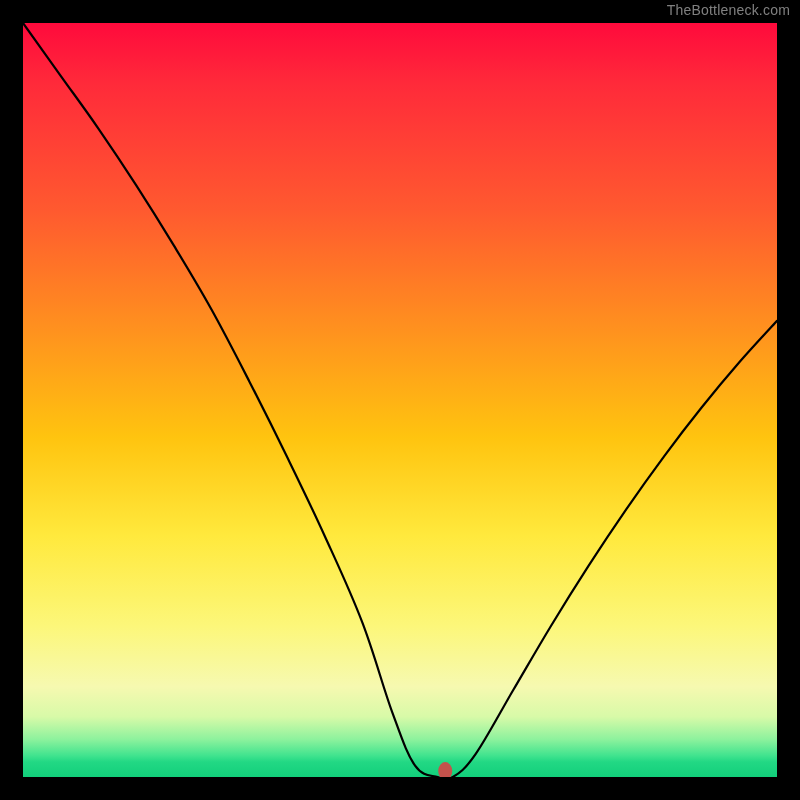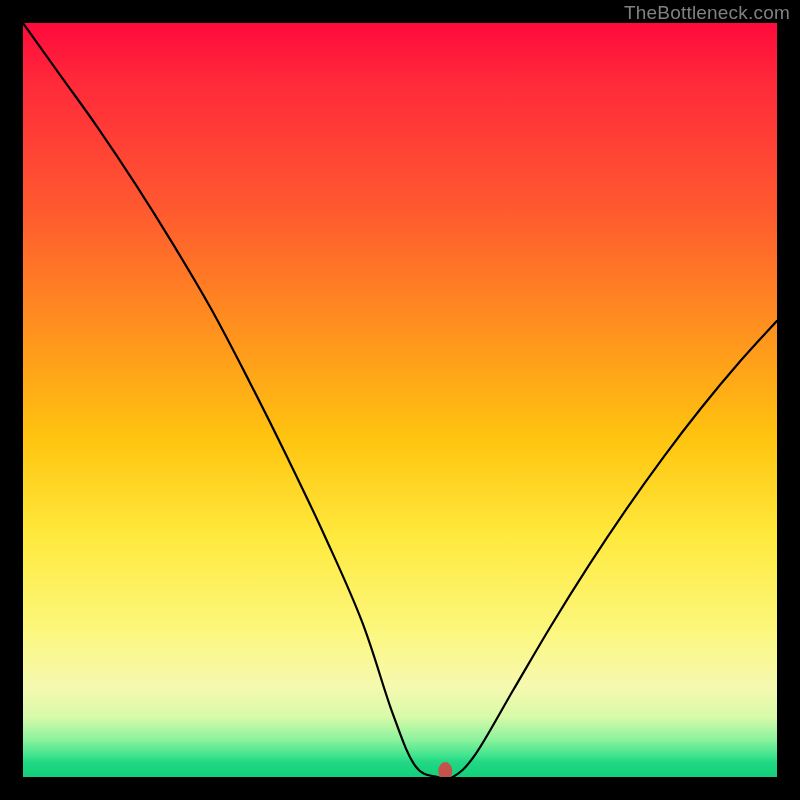--- a/index.html
+++ b/index.html
@@ -49,21 +49,21 @@
   }
   .curve-svg {
     position: absolute;
     inset: 0;
   }
   .watermark {
     position: absolute;
     top: 2px;
     right: 10px;
     color: #808080;
-    font-size: 19px;
+    font-size: 14px;
     letter-spacing: 0.2px;
     font-family: Arial, Helvetica, sans-serif;
   }
 </style>
 </head>
 <body>
 
 <div class="frame">
   <div class="watermark">TheBottleneck.com</div>
   <div class="plot">

